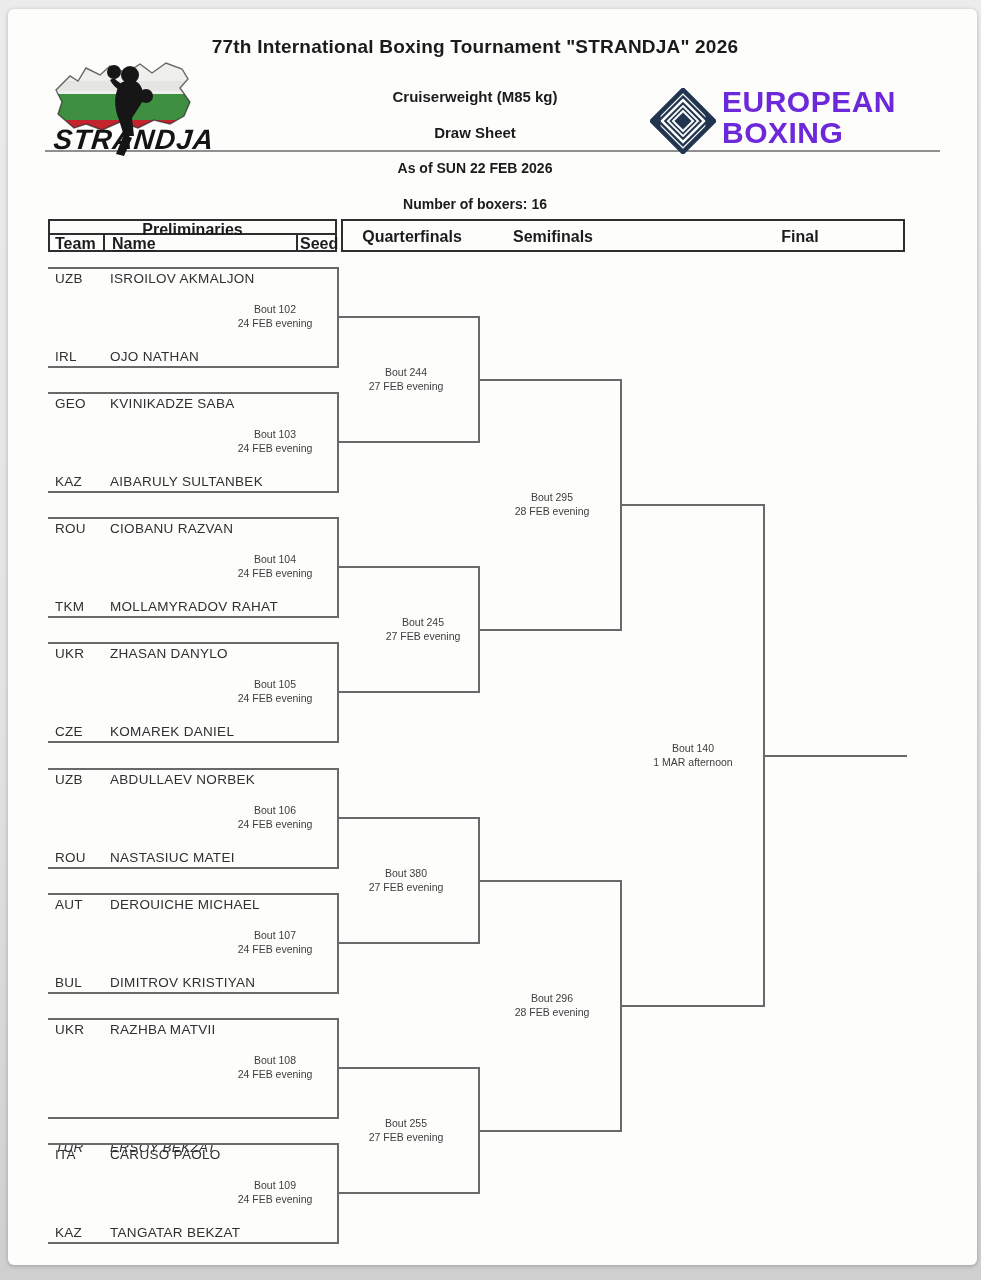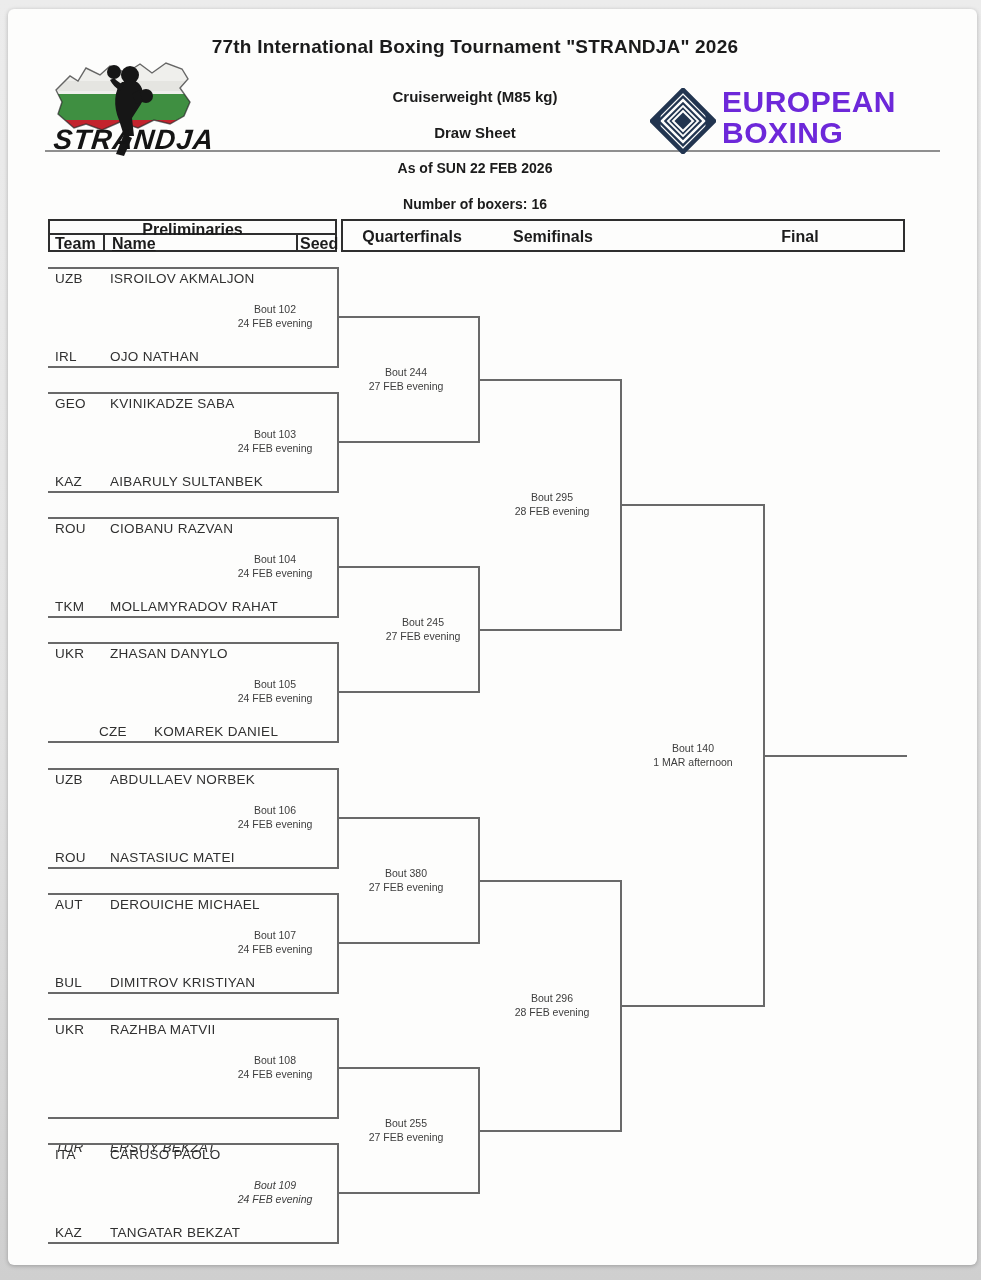--- a/index.html
+++ b/index.html
@@ -165,21 +165,21 @@
   </div>
 
 <div class="hline" style="left:48px;top:642px;width:291px;"></div>
 <div class="hline" style="left:48px;top:741px;width:291px;"></div>
 <div class="vline" style="left:337px;top:642px;height:101px;"></div>
 <div class="hline" style="left:337px;top:691px;width:141px;"></div>
 <div class="boxer" style="top:646px;">
     <span class="team">UKR</span>
     <span class="nm">ZHASAN DANYLO</span>
   </div>
-<div class="boxer" style="top:724px;margin-left:44px;">
+<div class="boxer" style="top:724px;">
     <span class="team">CZE</span>
     <span class="nm">KOMAREK DANIEL</span>
   </div>
 <div class="bout-lbl" style="left:203px;top:678px;">
     <div>Bout 105</div>
     <div>24 FEB evening</div>
   </div>
 
 <div class="hline" style="left:48px;top:768px;width:291px;"></div>
 <div class="hline" style="left:48px;top:867px;width:291px;"></div>
@@ -237,21 +237,21 @@
 <div class="vline" style="left:337px;top:1143px;height:101px;"></div>
 <div class="hline" style="left:337px;top:1192px;width:141px;"></div>
 <div class="boxer" style="top:1147px;">
     <span class="team">ITA</span>
     <span class="nm">CARUSO PAOLO</span>
   </div>
 <div class="boxer" style="top:1225px;">
     <span class="team">KAZ</span>
     <span class="nm">TANGATAR BEKZAT</span>
   </div>
-<div class="bout-lbl" style="left:203px;top:1179px;font-style:italic;">
+<div class="bout-lbl" style="left:203px;top:1179px;">
     <div>Bout 109</div>
     <div>24 FEB evening</div>
   </div>
 
 <div class="vline" style="left:478px;top:316px;height:127px;"></div>
 <div class="hline" style="left:478px;top:379px;width:142px;"></div>
 <div class="bout-lbl" style="left:334px;top:366px;">
     <div>Bout 244</div>
     <div>27 FEB evening</div>
   </div>

